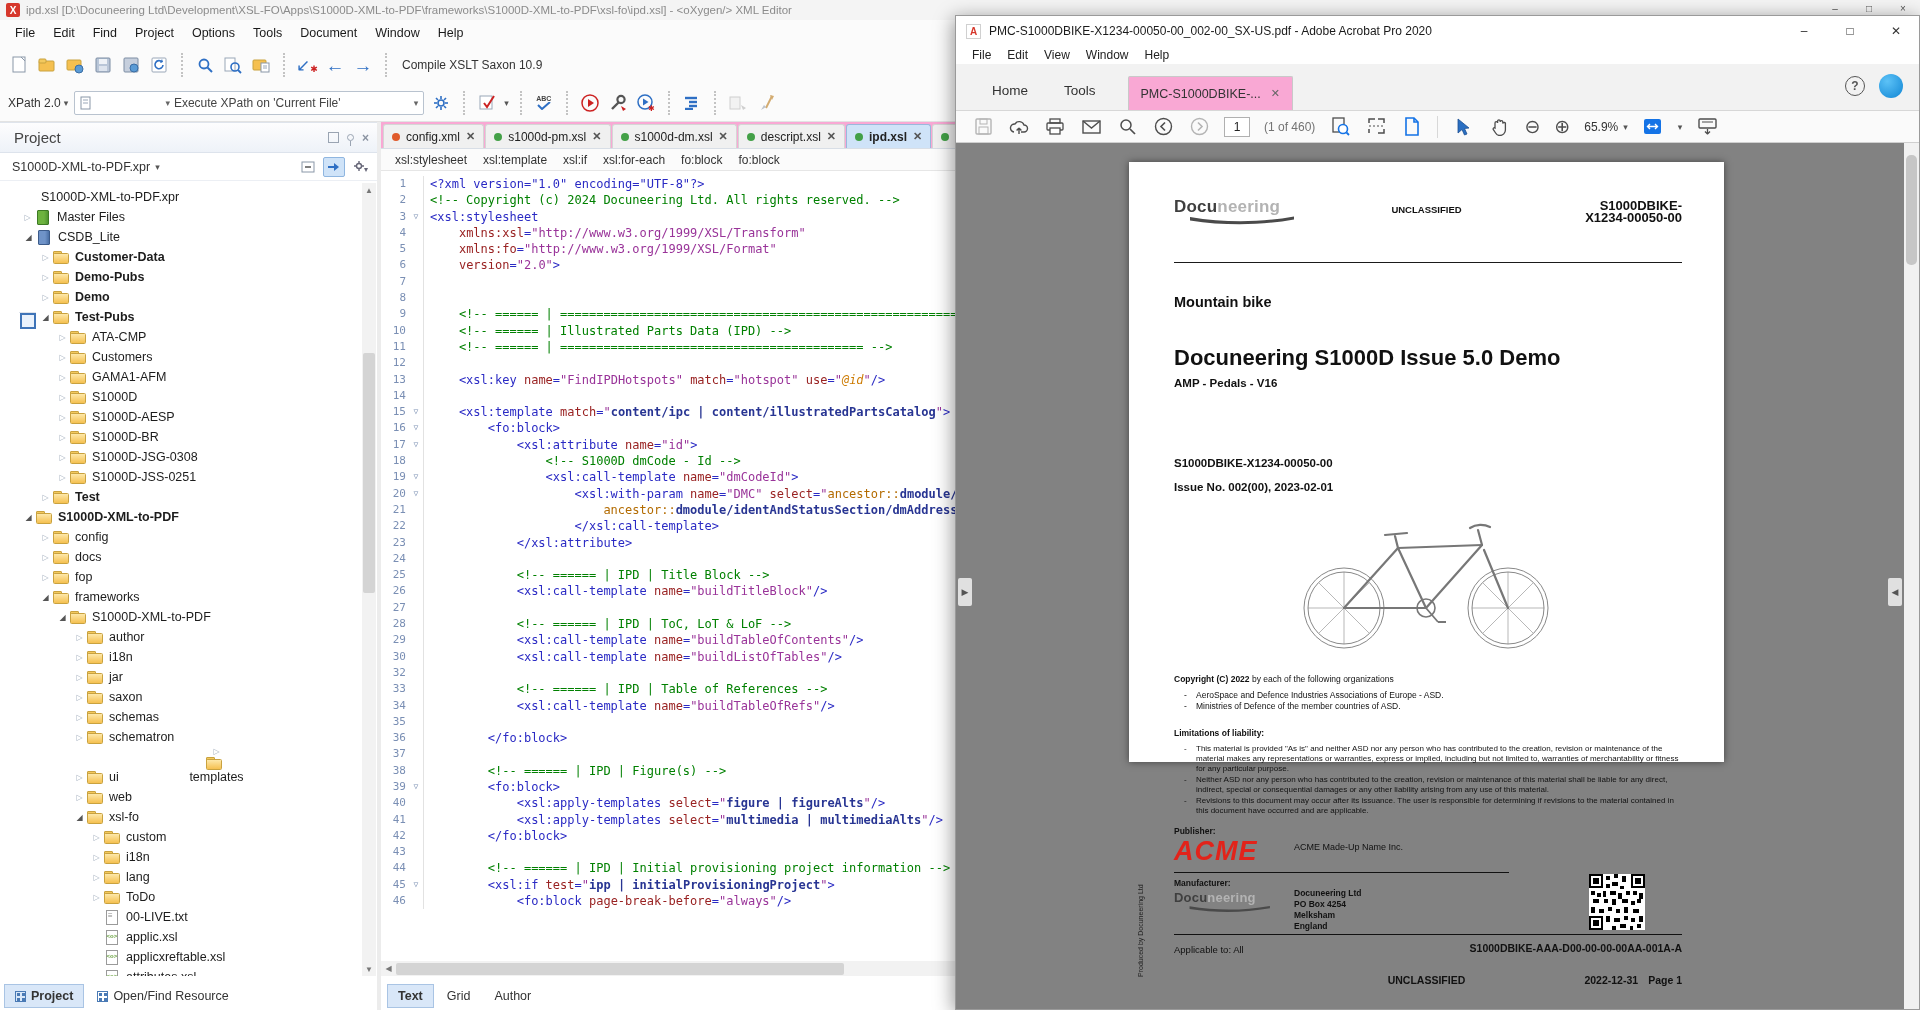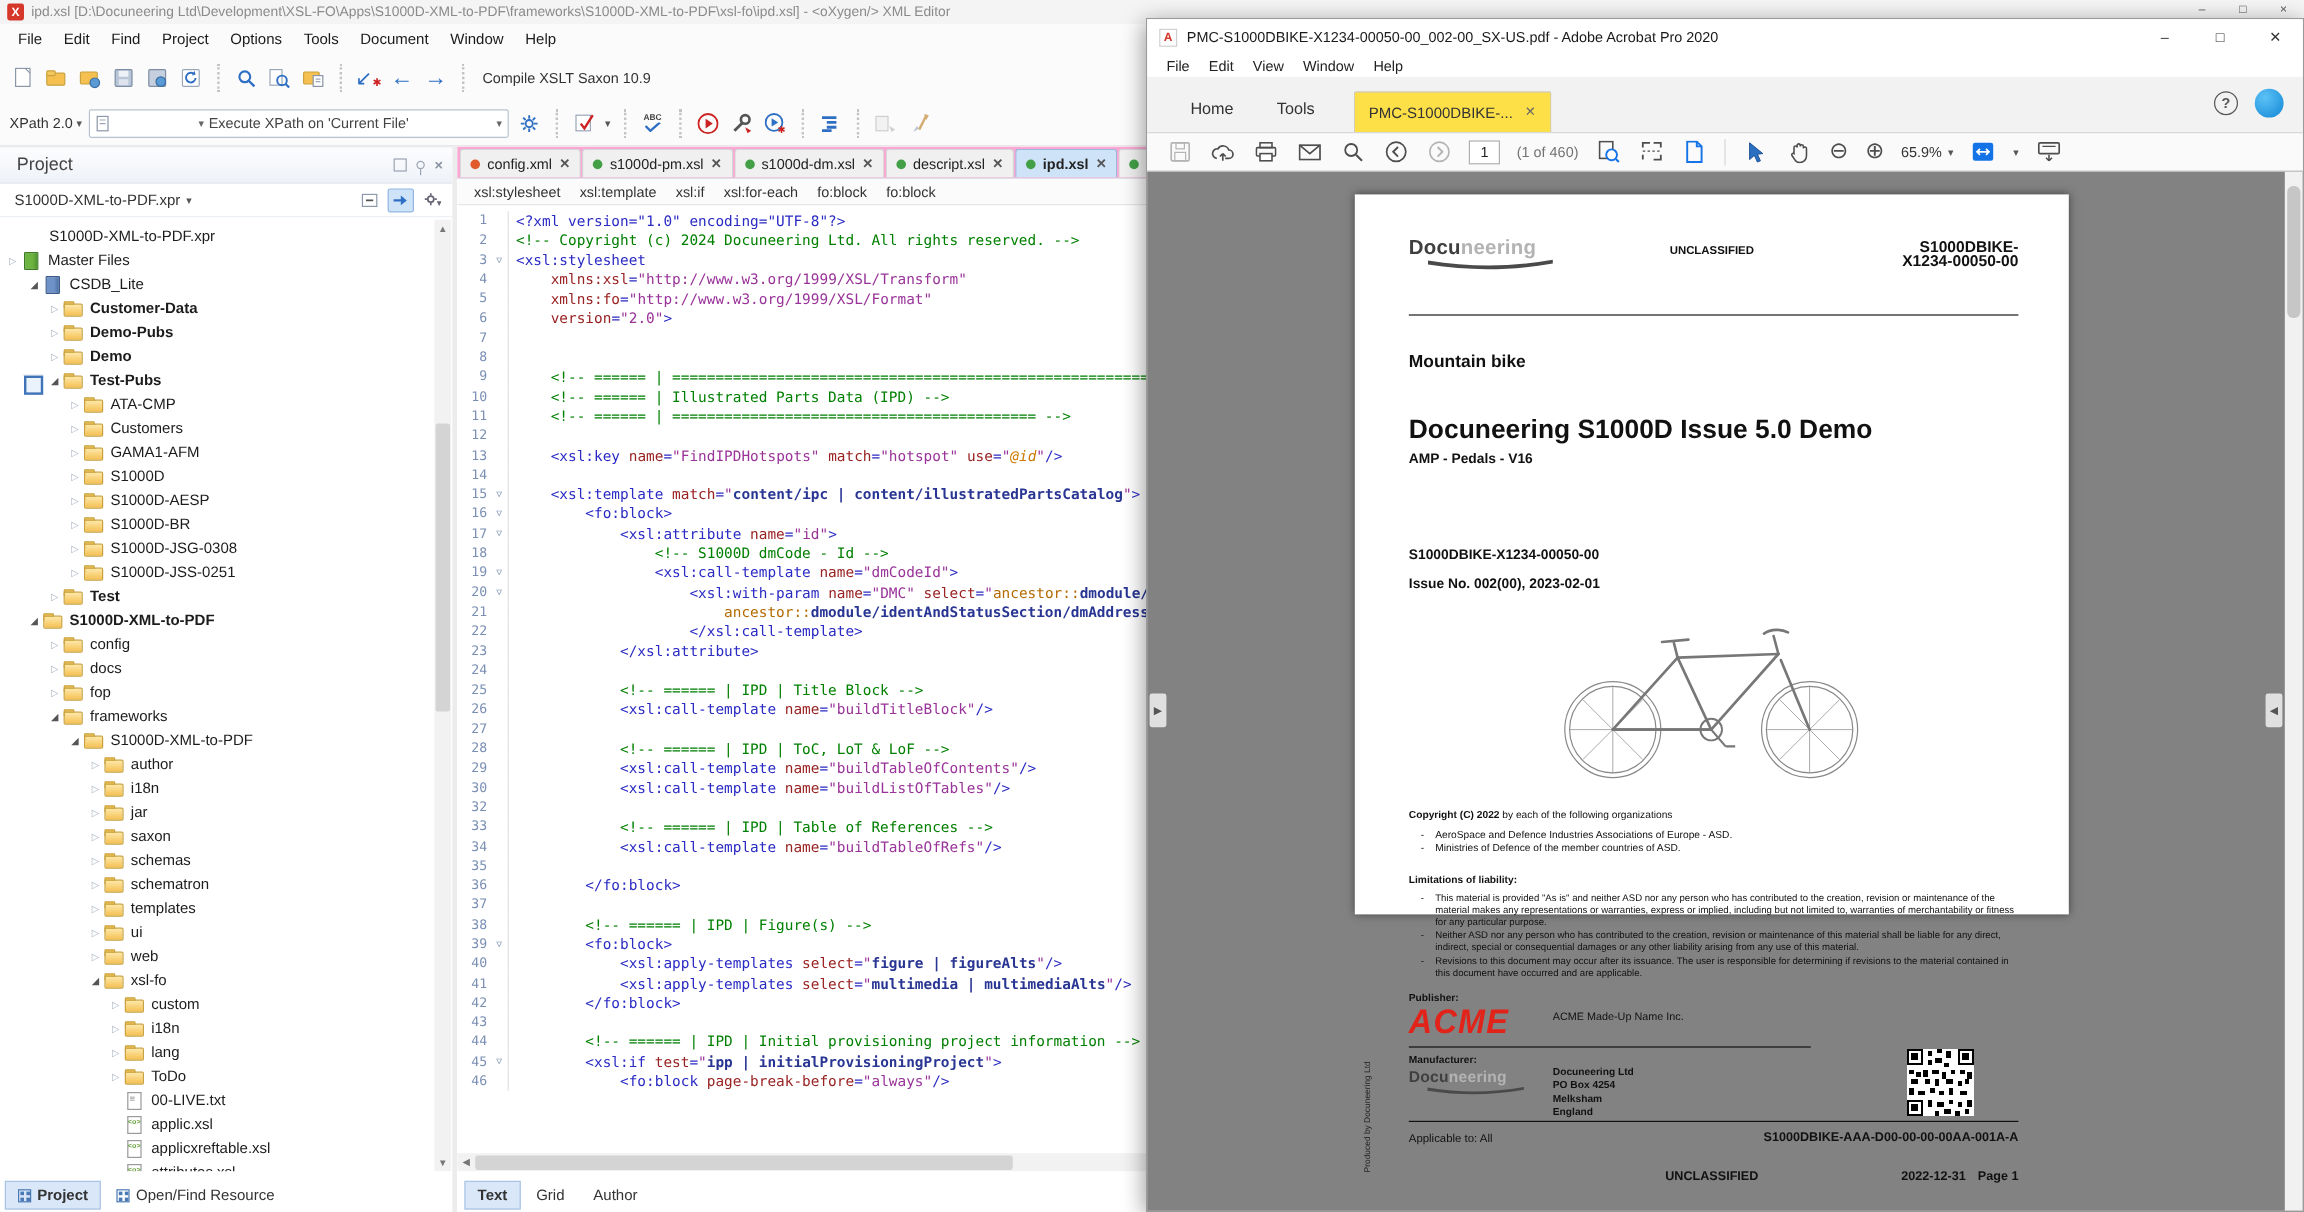--- a/index.html
+++ b/index.html
@@ -125,21 +125,21 @@
   .ac-logo{width:15px;height:15px;border:1px solid #d0d0d0;color:#d6372b;font-weight:bold;font-size:10px;
            display:flex;align-items:center;justify-content:center;background:#fff}
   .ac-title{font-size:12px;color:#1a1a1a;white-space:nowrap}
   .ac-winbtns{margin-left:auto;display:flex;height:100%}
   .ac-winbtn{width:46px;display:flex;align-items:center;justify-content:center;color:#333;font-size:12px}
   .ac-menubar{height:18px;display:flex;align-items:center;padding-left:8px;background:#fff;flex:none}
   .ac-menu-item{padding:0 8px;font-size:12px;color:#222}
   .ac-tabbar{height:47px;background:#f2f2f2;border-bottom:1px solid #d7d7d7;display:flex;align-items:flex-end;
              padding-left:18px;flex:none;position:relative}
   .ac-apptab{padding:0 18px 12px;font-size:13.5px;color:#323232}
-  .ac-doctab{height:34px;background:#fde047;border:1px solid #c9c9c9;border-bottom:none;display:flex;align-items:center;
+  .ac-doctab{height:34px;background:#f9a8d4;border:1px solid #c9c9c9;border-bottom:none;display:flex;align-items:center;
              gap:10px;padding:0 12px;margin-left:14px;font-size:12.5px;color:#333;border-radius:2px 2px 0 0}
   .ac-doctab-close{color:#666;font-size:11px}
   .ac-tab-right{position:absolute;right:16px;top:10px;display:flex;gap:14px;align-items:center}
   .help-circle{width:20px;height:20px;border-radius:50%;border:1.5px solid #555;color:#555;font-size:12px;
                display:flex;align-items:center;justify-content:center;font-weight:bold}
   .avatar{width:24px;height:24px;border-radius:50%;background:radial-gradient(circle at 35% 30%,#5cc2f7,#1186d4)}
   .ac-toolbar{height:32px;background:#fafafa;border-bottom:1px solid #cfcfcf;display:flex;align-items:center;
               gap:14px;padding-left:16px;flex:none;color:#4d4d4d}
   .ac-toolbar .sep{width:1px;height:22px;background:#d8d8d8}
   .pageinput{width:26px;height:20px;border:1px solid #b0b0b0;text-align:center;font-size:12px;color:#222;
@@ -437,21 +437,21 @@
         </span>
       </div>
       <div class="tree" id="project-tree">
 
           <div class="tree-row" style="padding-left: 4px;">
             <span class="twisty none"></span>
             <span class="ticon proj"></span>
             <span class="tlabel">S1000D-XML-to-PDF.xpr</span>
           </div>
 
-          <div class="tree-row" style="padding-left: 3px;">
+          <div class="tree-row" style="padding-left: 20px;">
             <span class="twisty closed"></span>
             <span class="ticon lib"></span>
             <span class="tlabel">Master Files</span>
           </div>
 
           <div class="tree-row" style="padding-left: 21px;">
             <span class="twisty open"></span>
             <span class="ticon lib2"></span>
             <span class="tlabel">CSDB_Lite</span>
           </div>
@@ -599,21 +599,21 @@
             <span class="ticon folder"></span>
             <span class="tlabel">schemas</span>
           </div>
 
           <div class="tree-row" style="padding-left: 72px;">
             <span class="twisty closed"></span>
             <span class="ticon folder"></span>
             <span class="tlabel">schematron</span>
           </div>
 
-          <div class="tree-row" style="padding-left: 72px;">
+          <div class="tree-row" style="padding-left: 72px; flex-direction: column;">
             <span class="twisty closed"></span>
             <span class="ticon folder"></span>
             <span class="tlabel">templates</span>
           </div>
 
           <div class="tree-row" style="padding-left: 72px;">
             <span class="twisty closed"></span>
             <span class="ticon folder"></span>
             <span class="tlabel">ui</span>
           </div>

